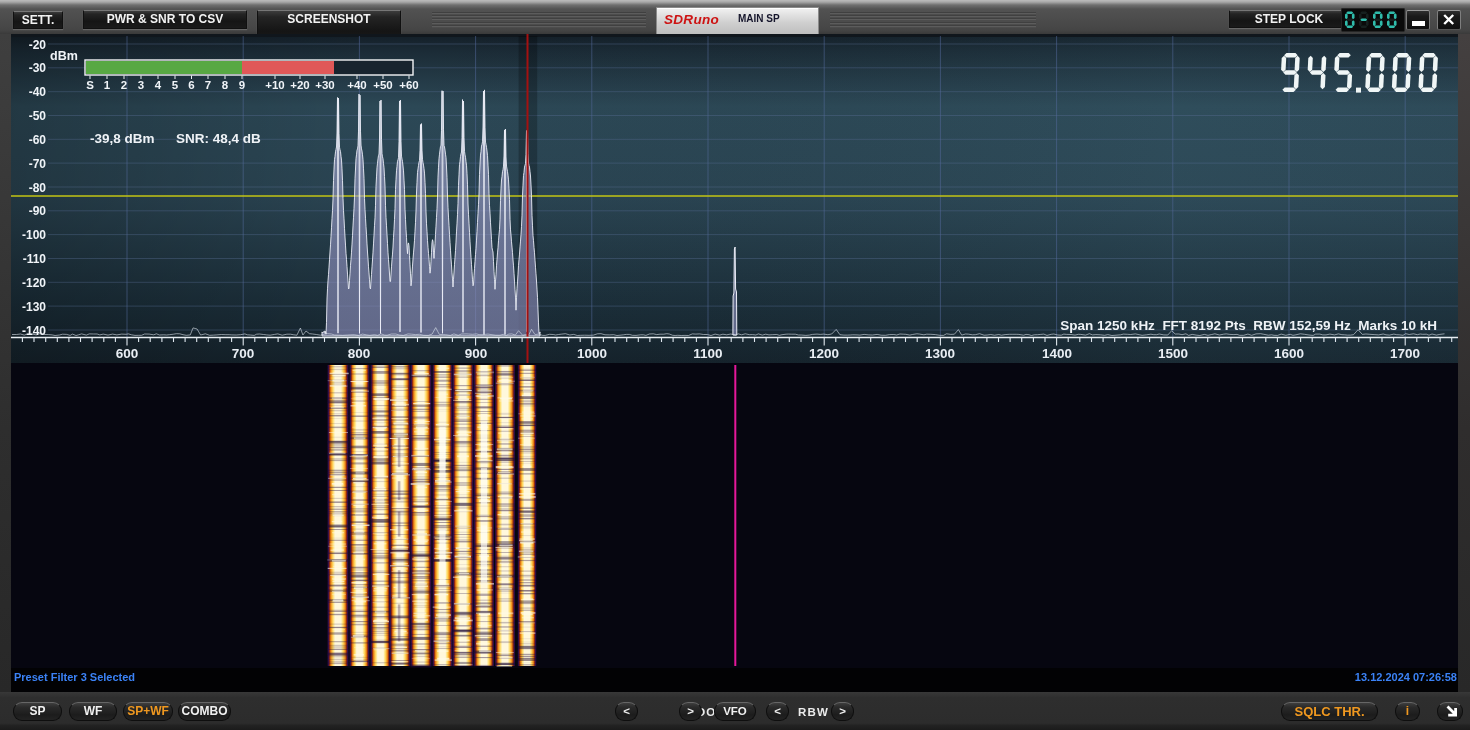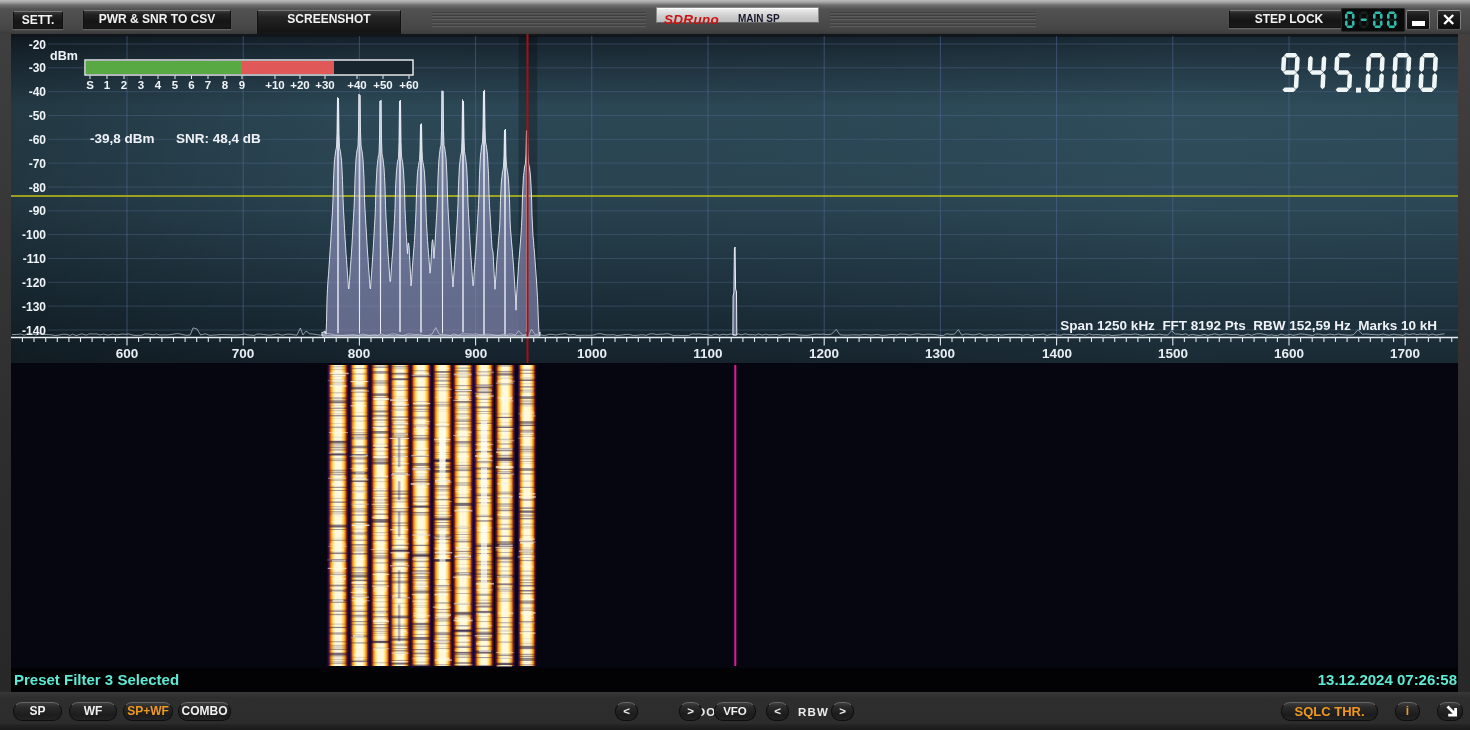--- a/index.html
+++ b/index.html
@@ -8,43 +8,43 @@
 #topbar { position:absolute; left:0; top:0; width:1470px; height:34px;
   background:linear-gradient(to bottom,#bcbcbc 0,#a8a8a8 2px,#6f6f6f 5px,#525252 9px,#4c4c4c 55%,#454545 88%,#3a3a3a 100%); }
 .tbtn { position:absolute; background:linear-gradient(to bottom,#3c3c3c 0,#242424 18%,#151515 60%,#1a1a1a 100%);
   border:1px solid #101010; border-top-color:#777; border-radius:0;
   color:#f2f2f2; font-weight:bold; font-size:12px; text-align:center;
   box-shadow:0 1px 1px rgba(255,255,255,0.18); }
 .wbtn { position:absolute; background:linear-gradient(to bottom,#2e2e2e 0,#1a1a1a 30%,#0e0e0e 100%);
   border:1px solid #7e7e7e; border-top-color:#9a9a9a; border-bottom-color:#555; border-radius:2px; }
 .grip { position:absolute; top:12px; height:16px;
   background:repeating-linear-gradient(to bottom, #404040 0, #404040 1px, #5c5c5c 1px, #5c5c5c 2px, #4c4c4c 2px, #4c4c4c 3.2px); }
-#plate { position:absolute; left:656px; top:7px; width:163px; height:16px;
+#plate { position:absolute; left:656px; top:7px; width:163px; height:29px;
   background:linear-gradient(to bottom,#f2f2f2,#cfcfcf 55%,#bdbdbd);
   border:1px solid #8a8a8a; border-bottom-color:#6a6a6a;
   box-shadow:inset 0 1px 0 #fff; }
 #frameL { position:absolute; left:0; top:34px; width:11px; height:658px;
   background:linear-gradient(to bottom,#3f3f3f,#2e2e2e 60%,#282828); }
 #frameR { position:absolute; left:1458px; top:34px; width:12px; height:658px;
   background:linear-gradient(to bottom,#444040,#2f2d2d 60%,#282828); }
 #spec { position:absolute; left:11px; top:34px; width:1447px; height:329px; background:#223845; }
 #wf { position:absolute; left:11px; top:363px; width:1447px; height:305px; background:#040409; }
 #status { position:absolute; left:11px; top:668px; width:1447px; height:24px; background:#020204;
-  color:#5eead4; font-weight:bold; font-size:15px; }
+  color:#3b82f6; font-weight:bold; font-size:11px; }
 #bottombar { position:absolute; left:0; top:692px; width:1470px; height:38px;
   background:linear-gradient(to bottom,#383838 0,#2e2e2e 15%,#2c2c2c 82%,#222 88%,#1b1b1b 100%); }
 .bbtn { position:absolute; top:10px; height:19px; background:linear-gradient(to bottom,#3e3e3e 0,#2a2a2a 25%,#1c1c1c 70%,#232323 100%);
   border:1px solid #0e0e0e; border-top-color:#666; border-radius:9px;
   color:#f0f0f0; font-weight:bold; font-size:12px; text-align:center; line-height:17px; }
 .blab { position:absolute; top:14px; color:#ececec; font-weight:bold; font-size:11.5px; letter-spacing:1.2px; }
 </style></head><body>
 <div id="win">
   <div id="topbar">
     <div class="tbtn" style="left:13px; top:11px; width:50px; height:18px; line-height:16px;">SETT.</div>
-    <div class="tbtn" style="left:83px; top:10px; width:148px; height:19px; line-height:17px;">PWR &amp; SNR TO CSV</div>
+    <div class="tbtn" style="left:83px; top:10px; width:164px; height:19px; line-height:17px;">PWR &amp; SNR TO CSV</div>
     <div class="tbtn" style="left:257px; top:10px; width:144px; height:35px; line-height:17px;">SCREENSHOT</div>
     <div class="grip" style="left:432px; width:214px;"></div>
     <div class="grip" style="left:830px; width:206px;"></div>
     <div id="plate">
         <span style="position:absolute;left:7px;top:4px;color:#cd1212;font-weight:bold;font-style:italic;font-size:13.5px;letter-spacing:0.3px;">SDRuno</span>
         <span style="position:absolute;left:81px;top:5px;color:#16162c;font-weight:bold;font-size:10px;">MAIN SP</span>
       </div>
     <div class="tbtn" style="left:1229px; top:10px; width:120px; height:18px; line-height:16px;">STEP LOCK</div>
     <svg width="64" height="24" style="position:absolute;left:1341px;top:8px">
       <rect x="0" y="0" width="64" height="24" rx="1" fill="#0a0a0a" stroke="#404040" stroke-width="1"></rect>

